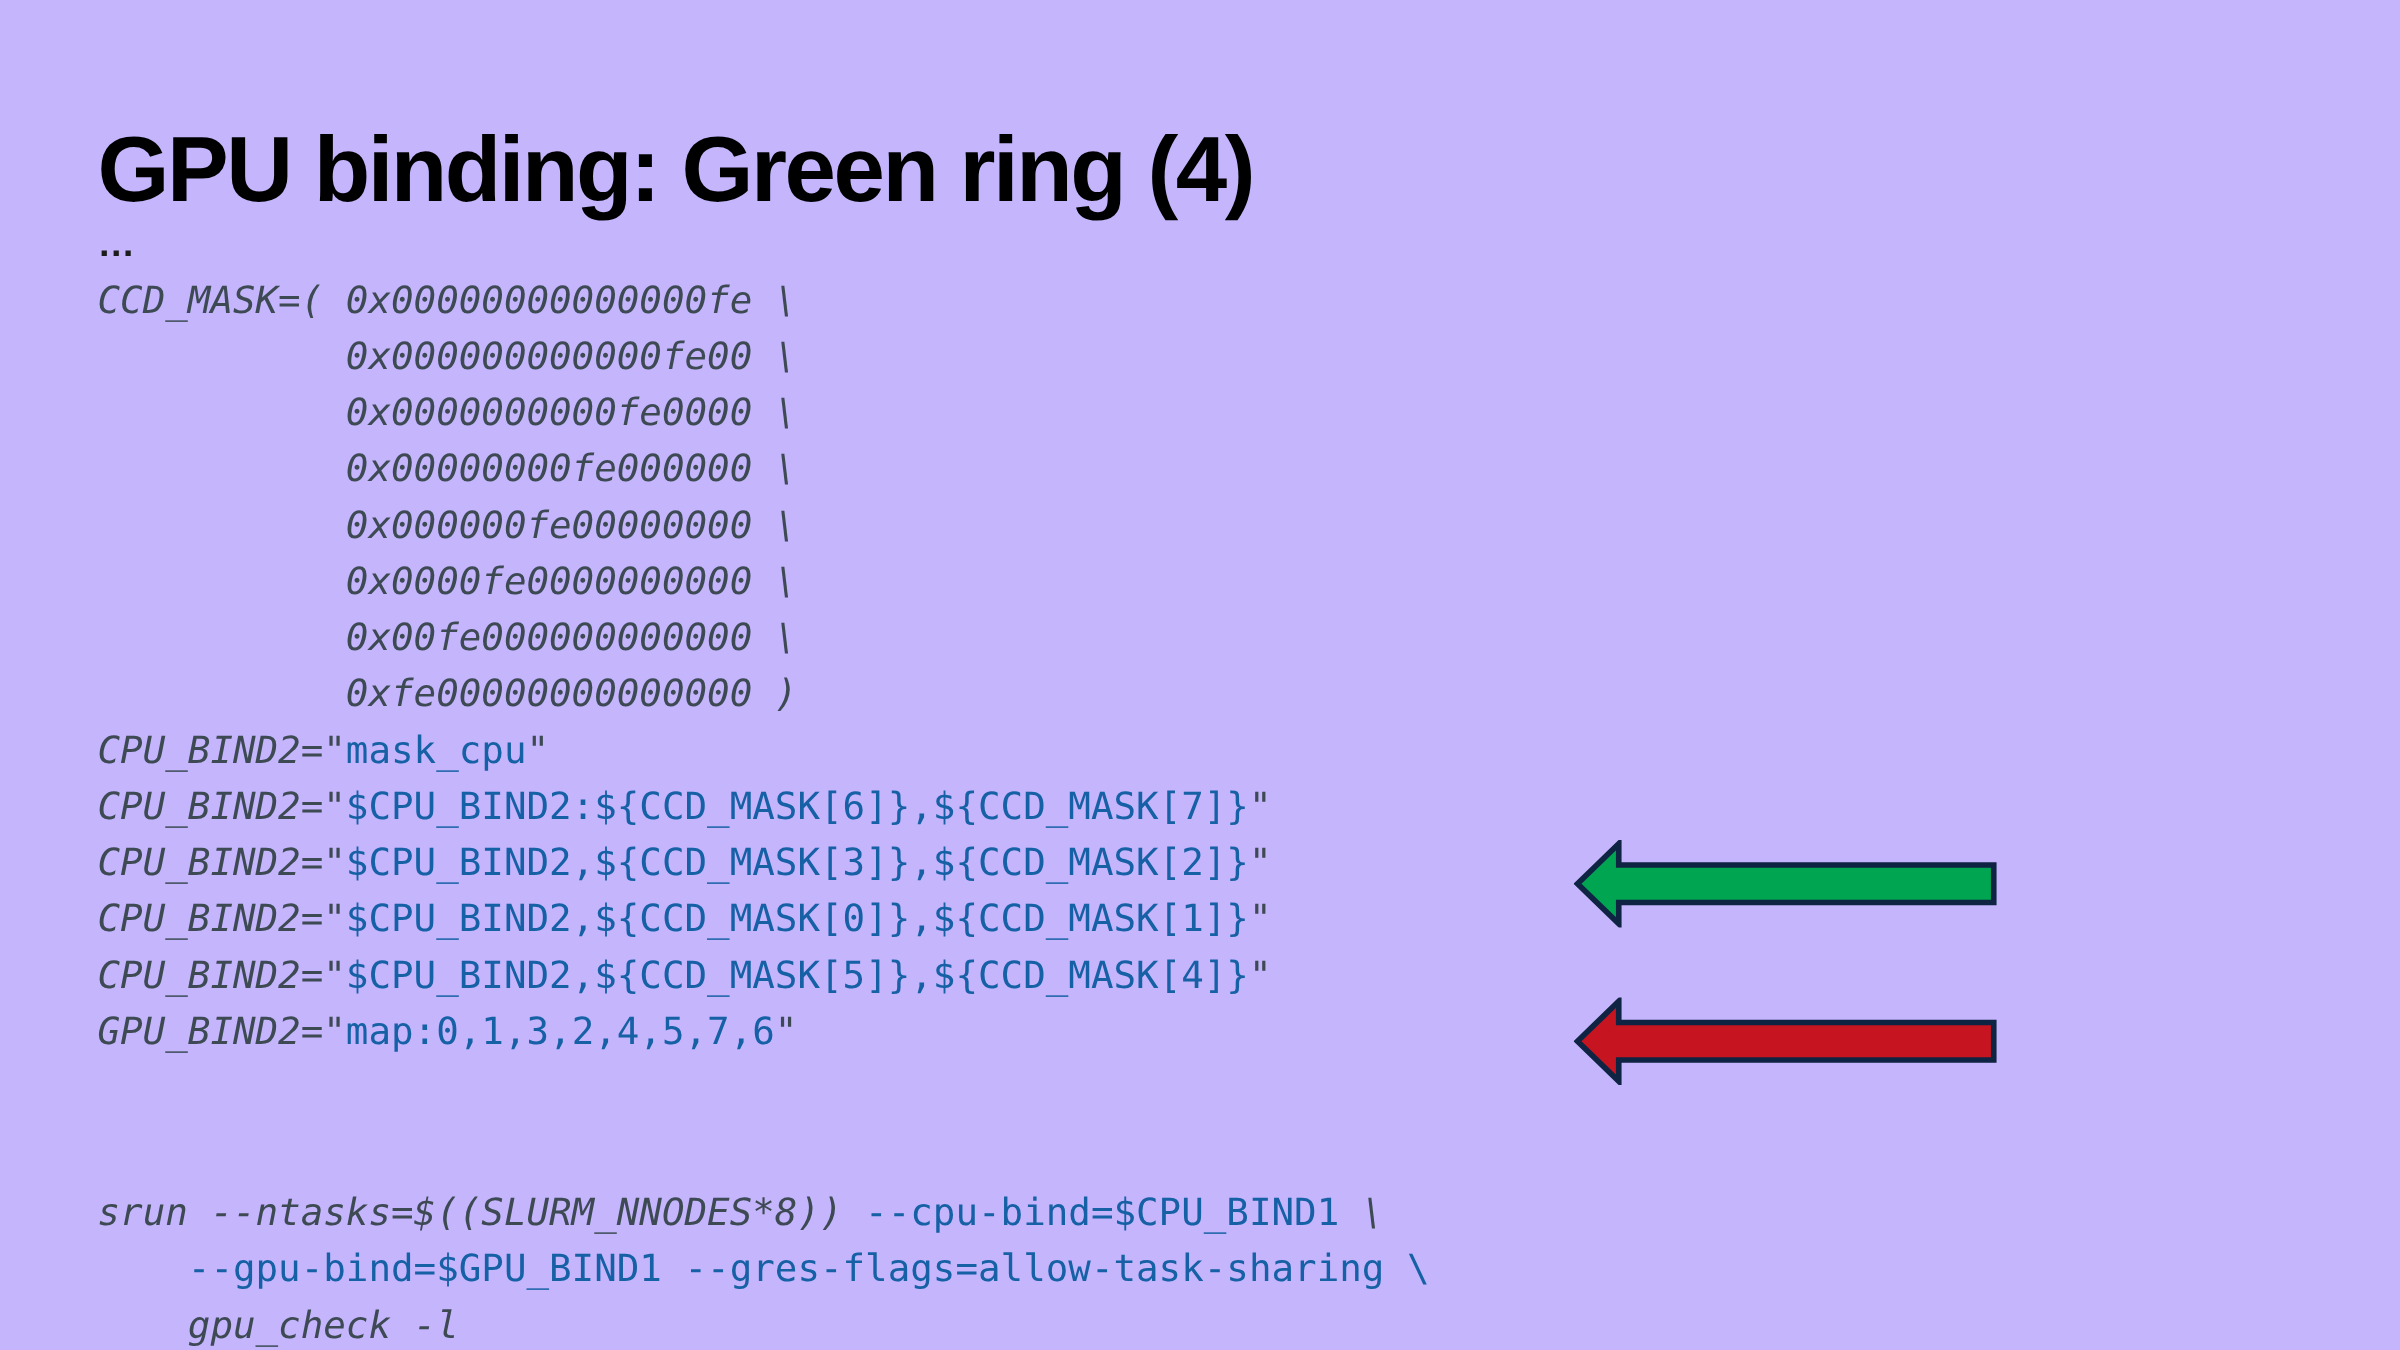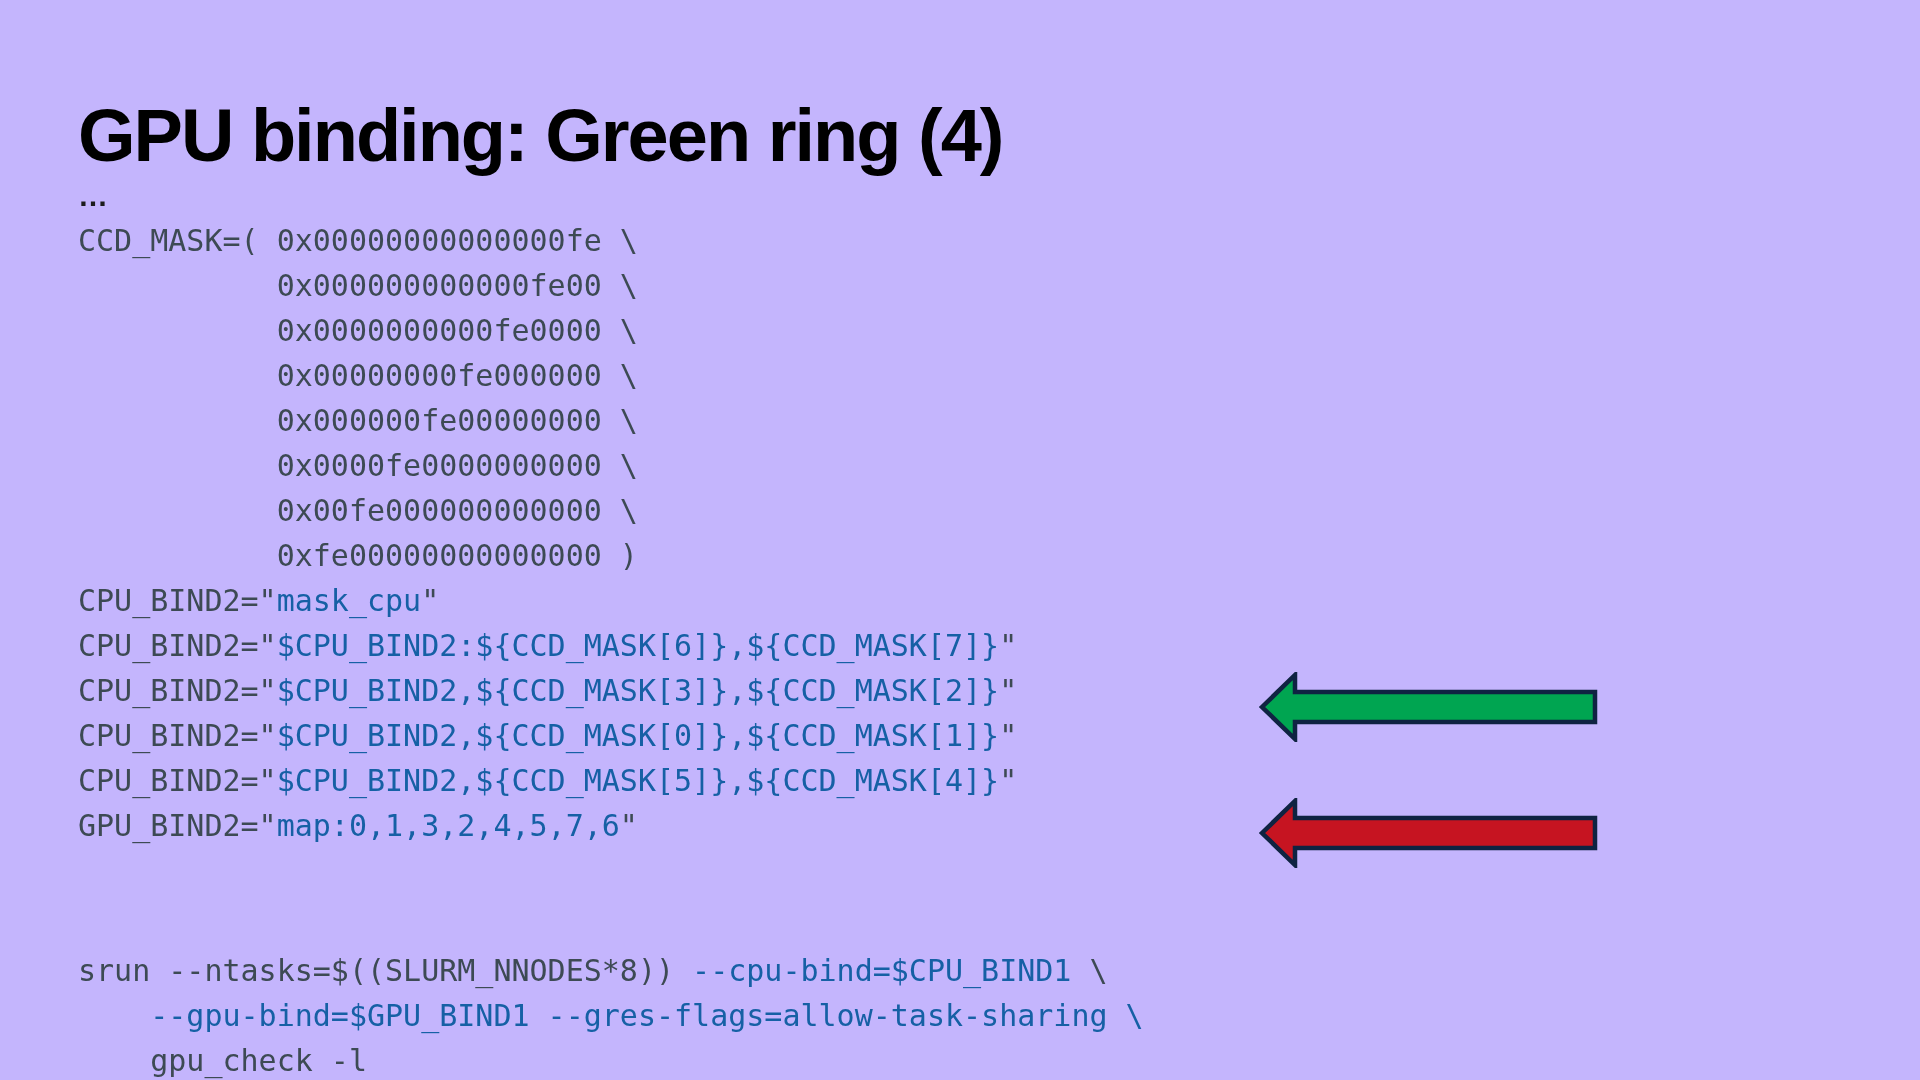--- a/index.html
+++ b/index.html
@@ -26,21 +26,21 @@
     left:78px;
     font-family:"DejaVu Sans Mono","Liberation Mono",monospace;
     font-size:30px;
     line-height:45px;
     white-space:pre;
     color:var(--code-dark,#3d4a54);
   }
   #code-top{top:173px;}
   #code-bottom{top:948px;}
   .code-line{height:45px;}
-  .seg-dark{color:var(--code-dark,#3d4a54);}
+  .seg-dark{color:var(--code-dark,#3d4a54);font-style:italic;}
   .seg-blue{color:var(--code-blue,#1660a5);}
   .seg-ellipsis{
     color:#1c1c1c;
     font-family:"Liberation Sans",sans-serif;
     font-weight:bold;
     letter-spacing:2px;
   }
   .arrow{
     position:absolute;
     width:340px;height:70px;

